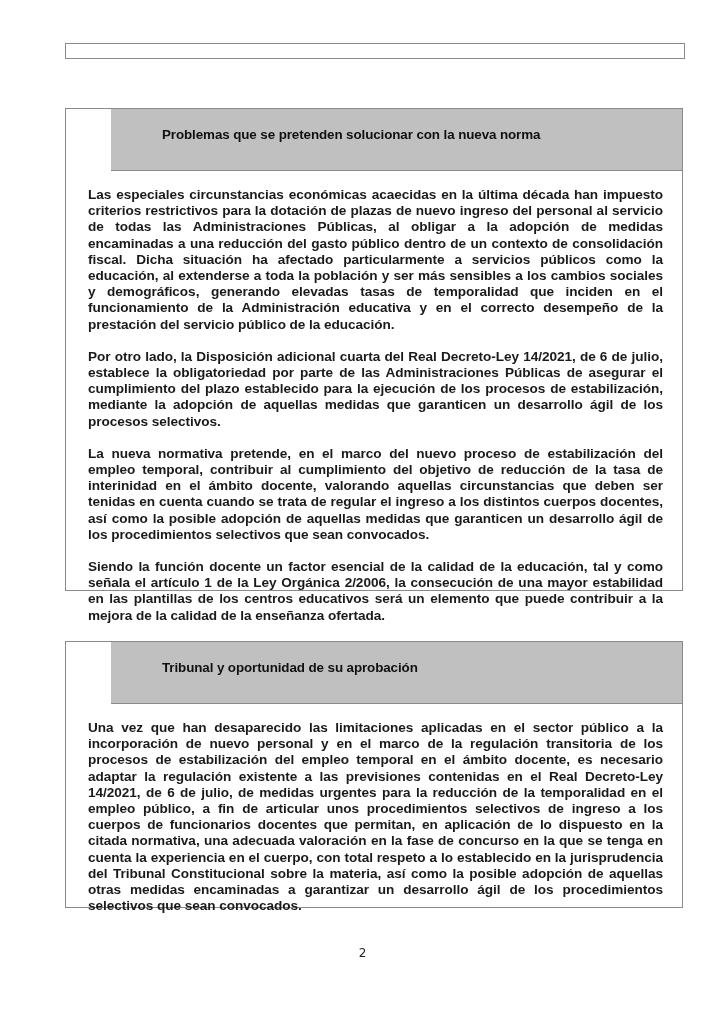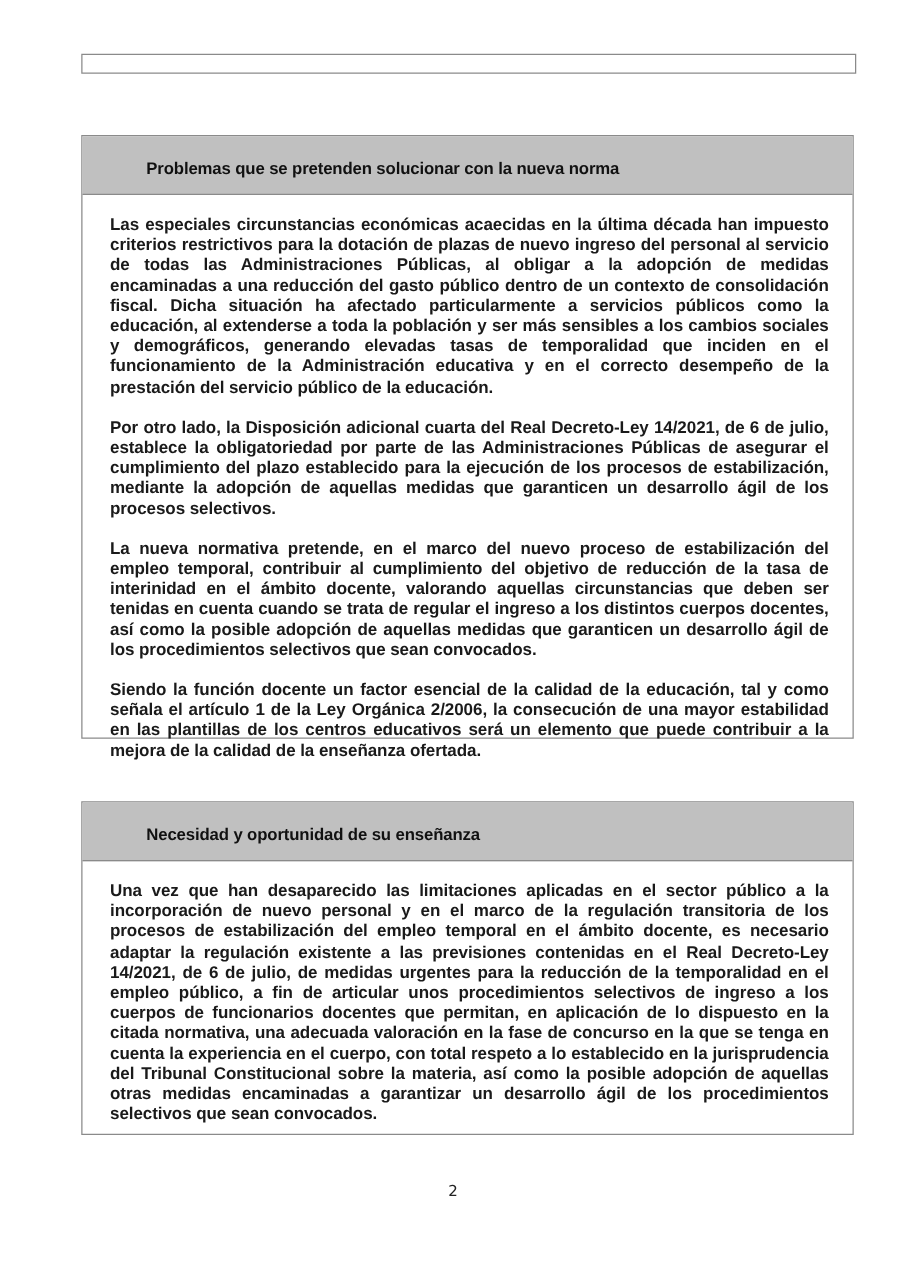--- a/index.html
+++ b/index.html
@@ -4,22 +4,22 @@
 <style>
   html, body { margin: 0; padding: 0; background: #ffffff; }
   body { width: 725px; height: 1024px; position: relative; overflow: hidden;
          font-family: "Liberation Sans", sans-serif; color: #1a1a1a; }
   .top-box { position: absolute; left: 65px; top: 43px; width: 618px; height: 14px;
              border: 1px solid #8a8a8a; background: #fff; }
   .section { position: absolute; left: 65px; width: 618px; border: 1px solid #8a8a8a;
              background: #fff; box-sizing: border-box; }
   .section-1 { top: 108px; height: 483px; }
   .section-2 { top: 641px; height: 267px; }
-  .section-header { background: #c0c0c0; height: 47px; border-bottom: 1px solid #8a8a8a;
-                    box-sizing: border-box; position: relative; }
+  .section-header { background: #c0c0c0; height: 62px; border-bottom: 1px solid #8a8a8a;
+                    box-sizing: border-box; position: relative; margin-left: 45px; }
   .section-title { position: absolute; left: 51px; top: 18px; font-size: 13.4px;
                    font-weight: bold; letter-spacing: -0.1px; color: #111; }
   .section-body { padding: 16px 19px 0 22px; font-weight: bold; }
   .para { font-size: 13.6px; line-height: 16.2px; text-align: justify; margin: 0 0 16px 0;
           letter-spacing: -0.05px; }
   .page-number { position: absolute; left: 0; width: 725px; top: 946px; text-align: center;
                  font-family: "DejaVu Sans", sans-serif; font-size: 12px; color: #222; }
 </style>
 </head>
 <body>
@@ -33,20 +33,20 @@
   <div class="section-body">
     <p class="para">Las especiales circunstancias económicas acaecidas en la última década han impuesto criterios restrictivos para la dotación de plazas de nuevo ingreso del personal al servicio de todas las Administraciones Públicas, al obligar a la adopción de medidas encaminadas a una reducción del gasto público dentro de un contexto de consolidación fiscal. Dicha situación ha afectado particularmente a servicios públicos como la educación, al extenderse a toda la población y ser más sensibles a los cambios sociales y demográficos, generando elevadas tasas de temporalidad que inciden en el funcionamiento de la Administración educativa y en el correcto desempeño de la prestación del servicio público de la educación.</p>
     <p class="para">Por otro lado, la Disposición adicional cuarta del Real Decreto-Ley 14/2021, de 6 de julio, establece la obligatoriedad por parte de las Administraciones Públicas de asegurar el cumplimiento del plazo establecido para la ejecución de los procesos de estabilización, mediante la adopción de aquellas medidas que garanticen un desarrollo ágil de los procesos selectivos.</p>
     <p class="para">La nueva normativa pretende, en el marco del nuevo proceso de estabilización del empleo temporal, contribuir al cumplimiento del objetivo de reducción de la tasa de interinidad en el ámbito docente, valorando aquellas circunstancias que deben ser tenidas en cuenta cuando se trata de regular el ingreso a los distintos cuerpos docentes, así como la posible adopción de aquellas medidas que garanticen un desarrollo ágil de los procedimientos selectivos que sean convocados.</p>
     <p class="para">Siendo la función docente un factor esencial de la calidad de la educación, tal y como señala el artículo 1 de la Ley Orgánica 2/2006, la consecución de una mayor estabilidad en las plantillas de los centros educativos será un elemento que puede contribuir a la mejora de la calidad de la enseñanza ofertada.</p>
   </div>
 </div>
 
 <div class="section section-2">
   <div class="section-header">
-    <div class="section-title">Necesidad y oportunidad de su enseñanza</div>
+    <div class="section-title">Tribunal y oportunidad de su aprobación</div>
   </div>
   <div class="section-body">
     <p class="para">Una vez que han desaparecido las limitaciones aplicadas en el sector público a la incorporación de nuevo personal y en el marco de la regulación transitoria de los procesos de estabilización del empleo temporal en el ámbito docente, es necesario adaptar la regulación existente a las previsiones contenidas en el Real Decreto-Ley 14/2021, de 6 de julio, de medidas urgentes para la reducción de la temporalidad en el empleo público, a fin de articular unos procedimientos selectivos de ingreso a los cuerpos de funcionarios docentes que permitan, en aplicación de lo dispuesto en la citada normativa, una adecuada valoración en la fase de concurso en la que se tenga en cuenta la experiencia en el cuerpo, con total respeto a lo establecido en la jurisprudencia del Tribunal Constitucional sobre la materia, así como la posible adopción de aquellas otras medidas encaminadas a garantizar un desarrollo ágil de los procedimientos selectivos que sean convocados.</p>
   </div>
 </div>
 
 <div class="page-number">2</div>
 
 </body></html>

